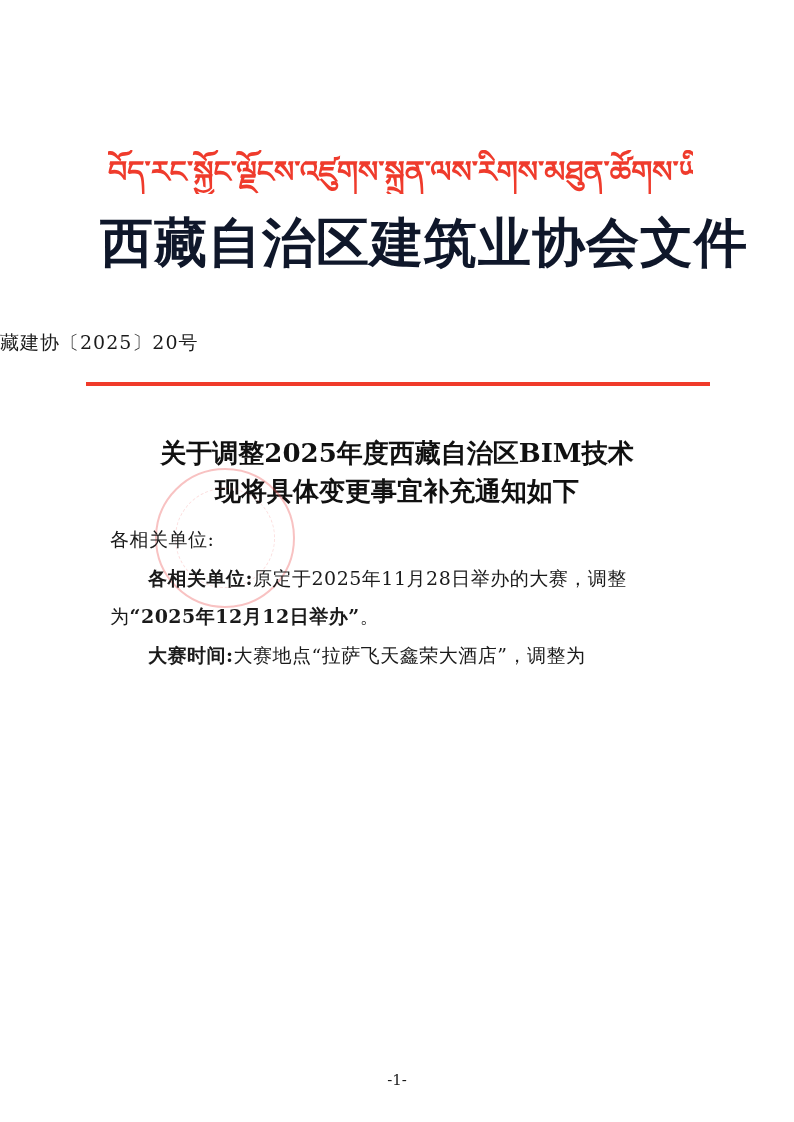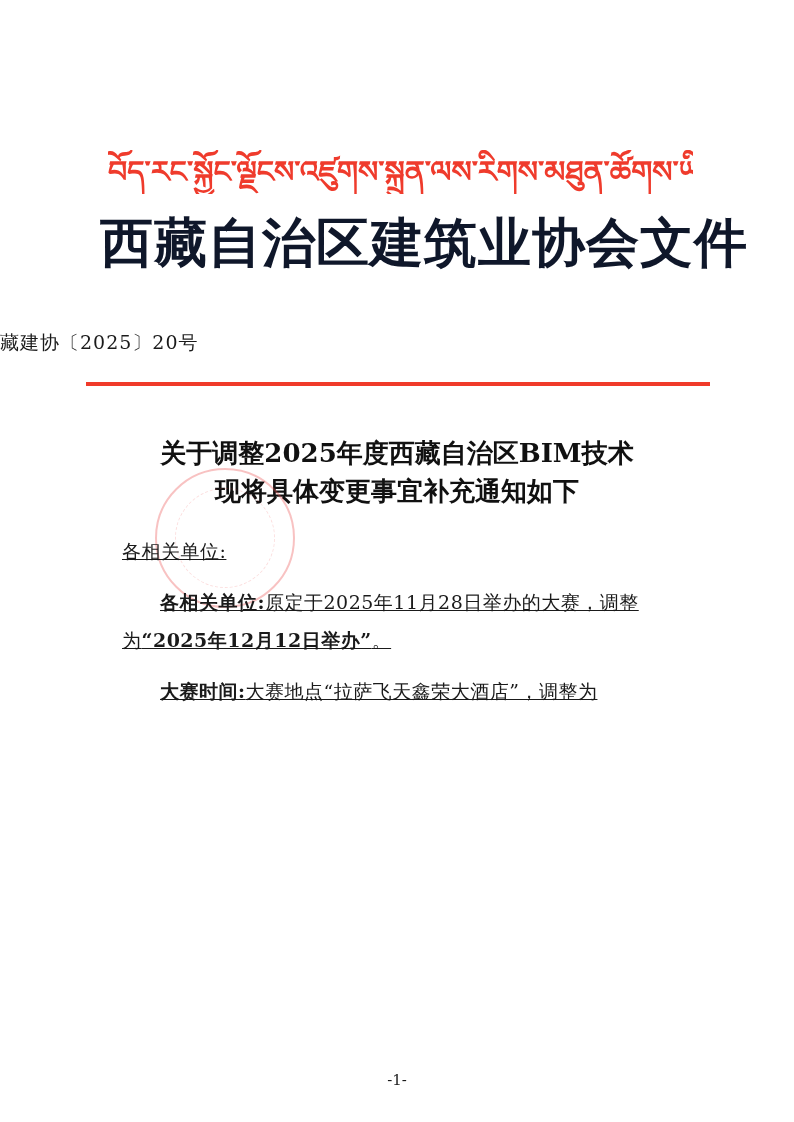--- a/index.html
+++ b/index.html
@@ -16,21 +16,21 @@
                 font-size: 19px; letter-spacing: 1px; }
   .red-rule { position: absolute; left: 86px; top: 382px; width: 624px; height: 4px; background: #f03a2a; }
   .notice-title { position: absolute; left: 100px; top: 398px; width: 594px; text-align: center;
                   font-size: 26px; line-height: 38px; font-weight: bold; color: #111; margin-top: 36px; }
   .seal { position: absolute; left: 155px; top: 468px; width: 140px; height: 140px; border-radius: 50%;
           border: 2px solid rgba(235,80,80,0.35); box-sizing: border-box; }
   .seal-inner { position: absolute; left: 18px; top: 18px; right: 18px; bottom: 18px; border-radius: 50%;
                 border: 1px dashed rgba(235,80,80,0.18); }
   .body-text { position: absolute; left: 110px; top: 520px; width: 590px; font-size: 19px; line-height: 38.5px;
                letter-spacing: 0.5px; color: #1a1a1a; }
-  .body-text p { margin: 12px; text-decoration: underline; }
+  .body-text p { margin: 0; }
   .greeting { }
   .para { text-indent: 2em; text-align: justify; }
   .item { text-indent: 2em; }
   .item b { font-weight: bold; }
   .new-date { font-weight: bold; }
   .page-num { position: absolute; left: 0; width: 794px; top: 1071px; text-align: center; font-size: 15px; }
 </style>
 </head>
 <body>
 

